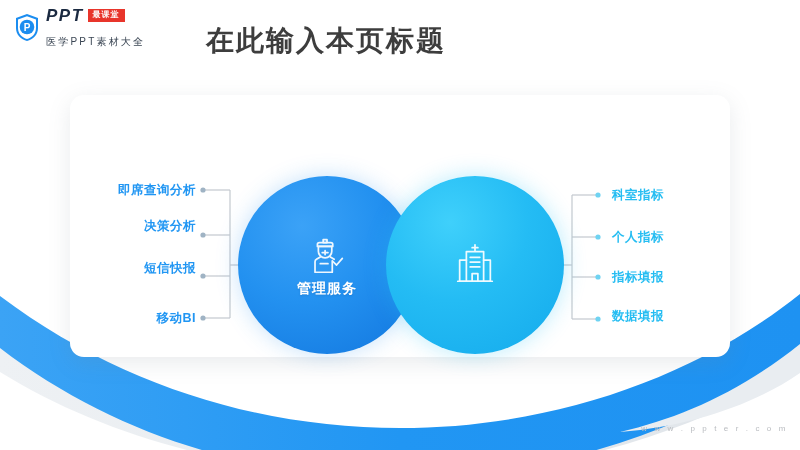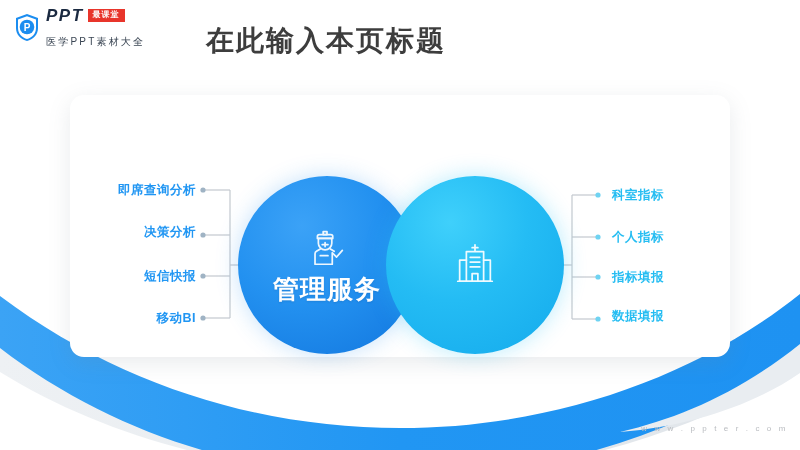--- a/index.html
+++ b/index.html
@@ -133,21 +133,21 @@
     box-shadow: 0 0 22px rgba(45,195,245,0.32);
     z-index: 4;
   }
   .circle-icon {
     width: 46px;
     height: 46px;
     margin-bottom: 2px;
     opacity: 0.92;
   }
   .circle-label {
-    font-size: 26px;
+    font-size: 14px;
     font-weight: bold;
     color: #ffffff;
     letter-spacing: 1px;
     text-shadow: 0 1px 2px rgba(0,60,120,0.18);
   }
 
   
   .connectors {
     position: absolute;
     left: 0;
@@ -292,22 +292,22 @@
       <path d="M33 20 h7 v22 h-7"></path>
       <path d="M19 17 h10"></path>
       <path d="M19 22 h10"></path>
       <path d="M19 27 h10"></path>
       <path d="M21 42 v-8 h6 v8"></path>
       <path d="M6 42 h36"></path>
     </svg>
   </div>
 
   <div class="side-label left" style="left:196px; top:190px;">即席查询分析</div>
-  <div class="side-label left" style="left:196px; top:232px;font-family:Liberation Serif, serif;">决策分析</div>
-  <div class="side-label left" style="left:196px; top:276px;">短信快报</div>
+  <div class="side-label left" style="left:196px; top:226px;font-family:Liberation Serif, serif;">决策分析</div>
+  <div class="side-label left" style="left:196px; top:268px;">短信快报</div>
   <div class="side-label left" style="left:196px; top:318px;">移动BI</div>
 
   <div class="side-label right cyan" style="left:606px; top:195px;">科室指标</div>
   <div class="side-label right cyan" style="left:606px; top:237px;">个人指标</div>
   <div class="side-label right cyan" style="left:606px; top:277px;">指标填报</div>
   <div class="side-label right cyan" style="left:606px; top:316px;">数据填报</div>
 
   <div class="watermark">w w w . p p t e r . c o m</div>
 
 </div>

